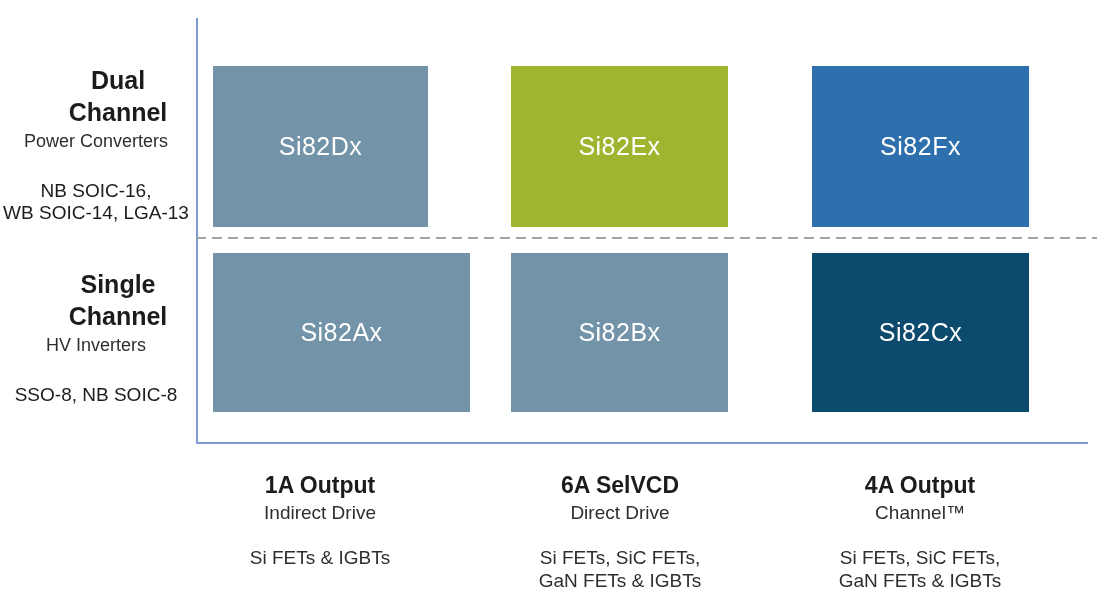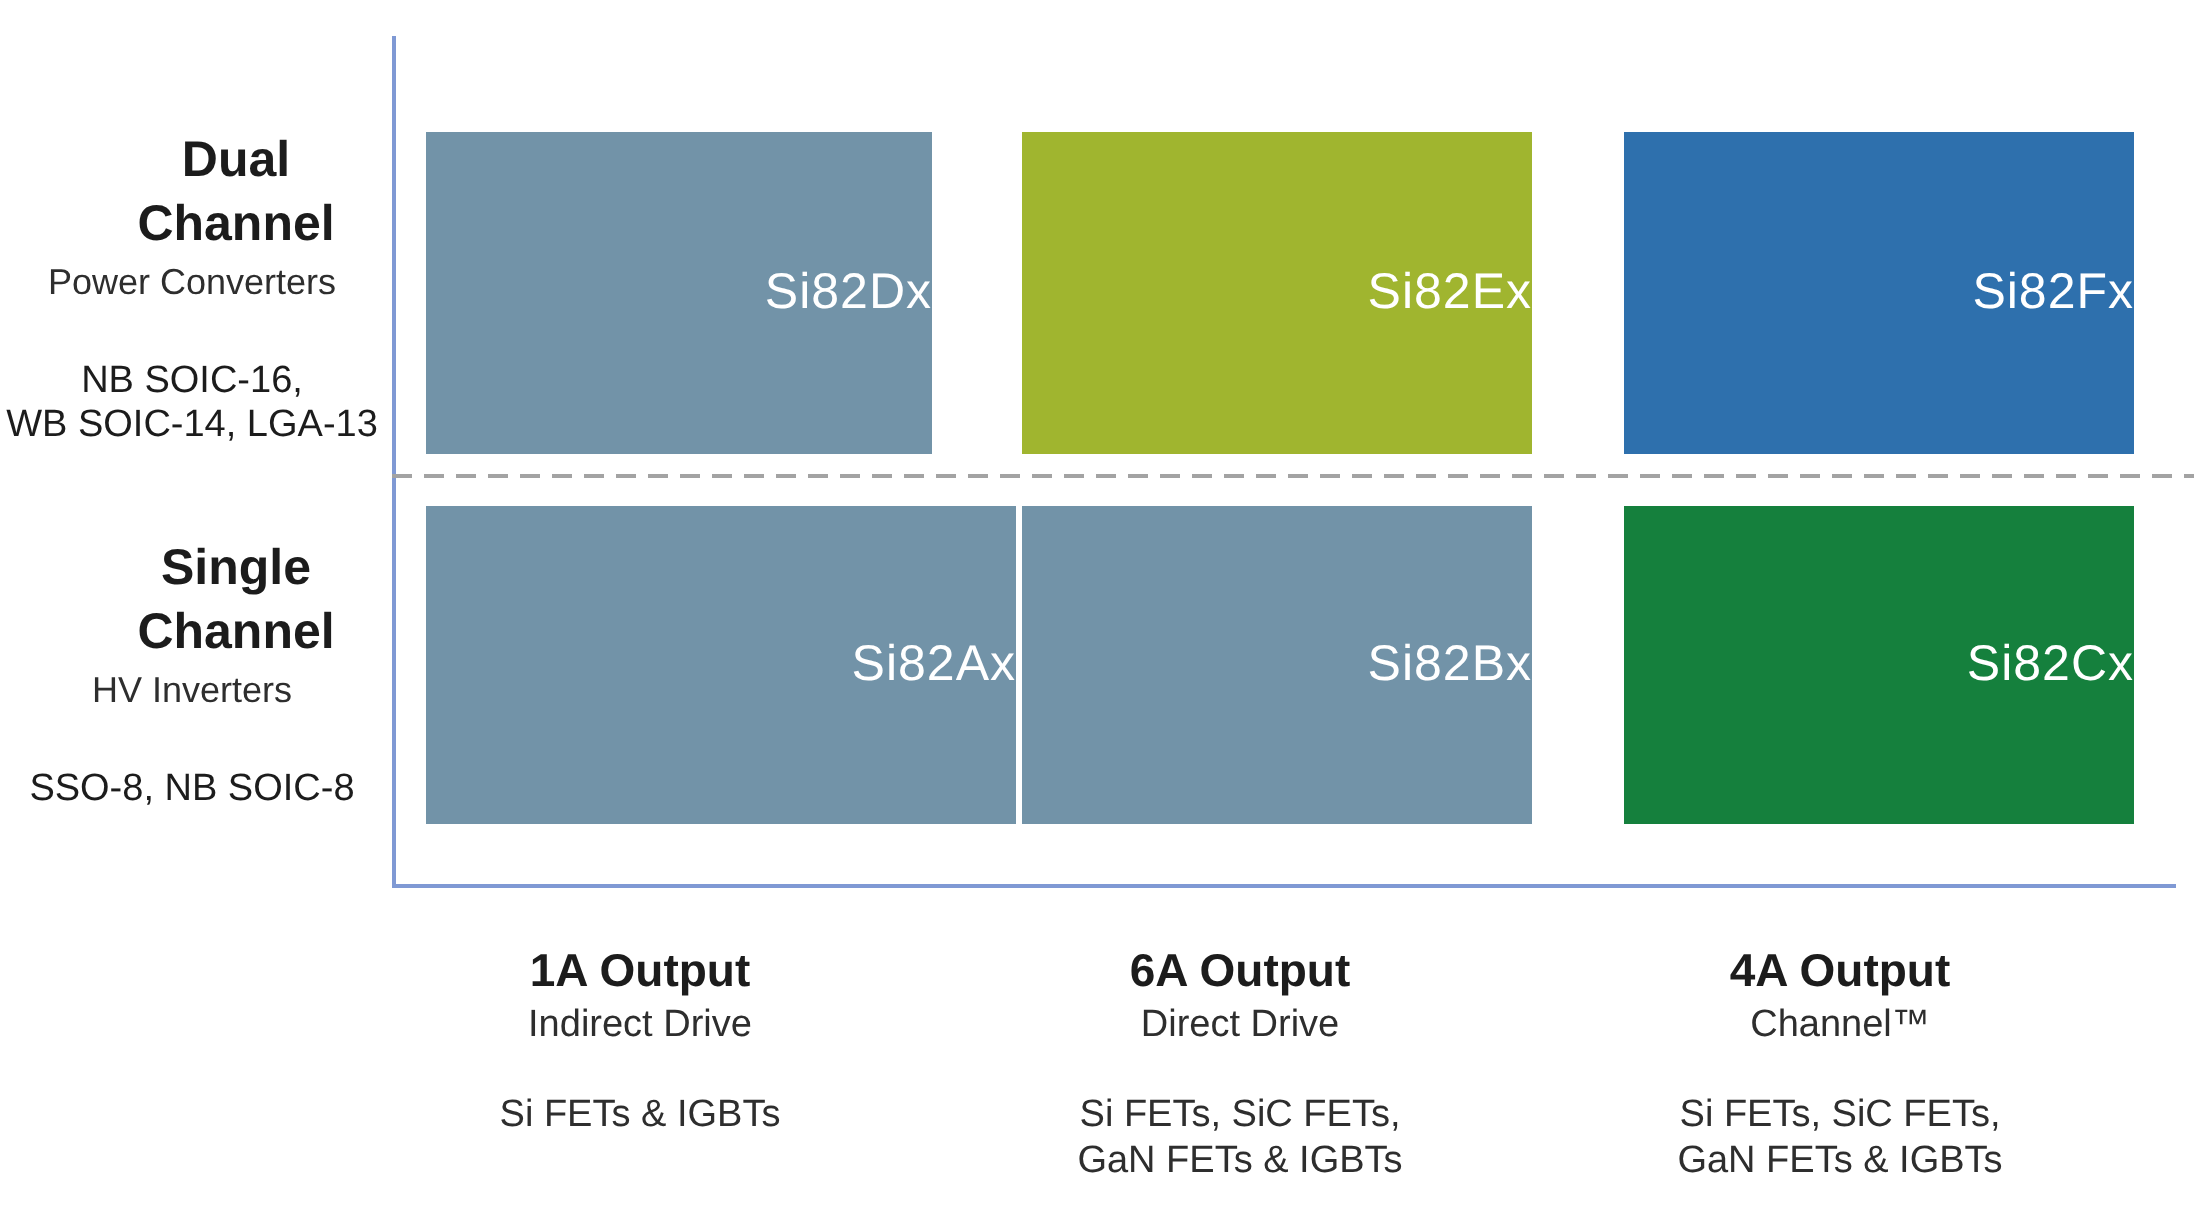--- a/index.html
+++ b/index.html
@@ -40,22 +40,21 @@
     width: 901px;
     height: 2px;
     background: repeating-linear-gradient(to right, #A3A3A3 0 10px, transparent 10px 16px);
   }
 
   
   .cell {
     position: absolute;
     display: flex;
     align-items: center;
-    justify-content: flex-end;
-    padding-left: 38px;
+    justify-content: center;
   }
   .cell-label {
     color: #ffffff;
     font-size: 25px;
     letter-spacing: 0.5px;
   }
 
   
   .row-label {
     position: absolute;
@@ -143,32 +142,32 @@
   <div class="cell" style="left: 812px; top: 66px; width: 217px; height: 161px; background-color: rgb(46, 112, 173);">
     <span class="cell-label">Si82Fx</span>
   </div>
 
   <div class="cell" style="left: 213px; top: 253px; width: 257px; height: 159px; background-color: rgb(114, 147, 168);">
     <span class="cell-label">Si82Ax</span>
   </div>
   <div class="cell" style="left: 511px; top: 253px; width: 217px; height: 159px; background-color: rgb(114, 147, 168);">
     <span class="cell-label">Si82Bx</span>
   </div>
-  <div class="cell" style="left: 812px; top: 253px; width: 217px; height: 159px; background-color: #15803d;">
+  <div class="cell" style="left: 812px; top: 253px; width: 217px; height: 159px; background-color: #0c4a6e;">
     <span class="cell-label">Si82Cx</span>
   </div>
 
   <div class="col-label" style="left:180px">
     <div class="col-output">1A Output</div>
     <div class="col-drive">Indirect Drive</div>
     <div class="col-devices">Si FETs &amp; IGBTs</div>
   </div>
 
   <div class="col-label" style="left:480px">
-    <div class="col-output">6A Output</div>
+    <div class="col-output">6A SelVCD</div>
     <div class="col-drive">Direct Drive</div>
     <div class="col-devices">Si FETs, SiC FETs,
 GaN FETs &amp; IGBTs</div>
   </div>
 
   <div class="col-label" style="left:780px">
     <div class="col-output">4A Output</div>
     <div class="col-drive">Channel™</div>
     <div class="col-devices">Si FETs, SiC FETs,
 GaN FETs &amp; IGBTs</div>

